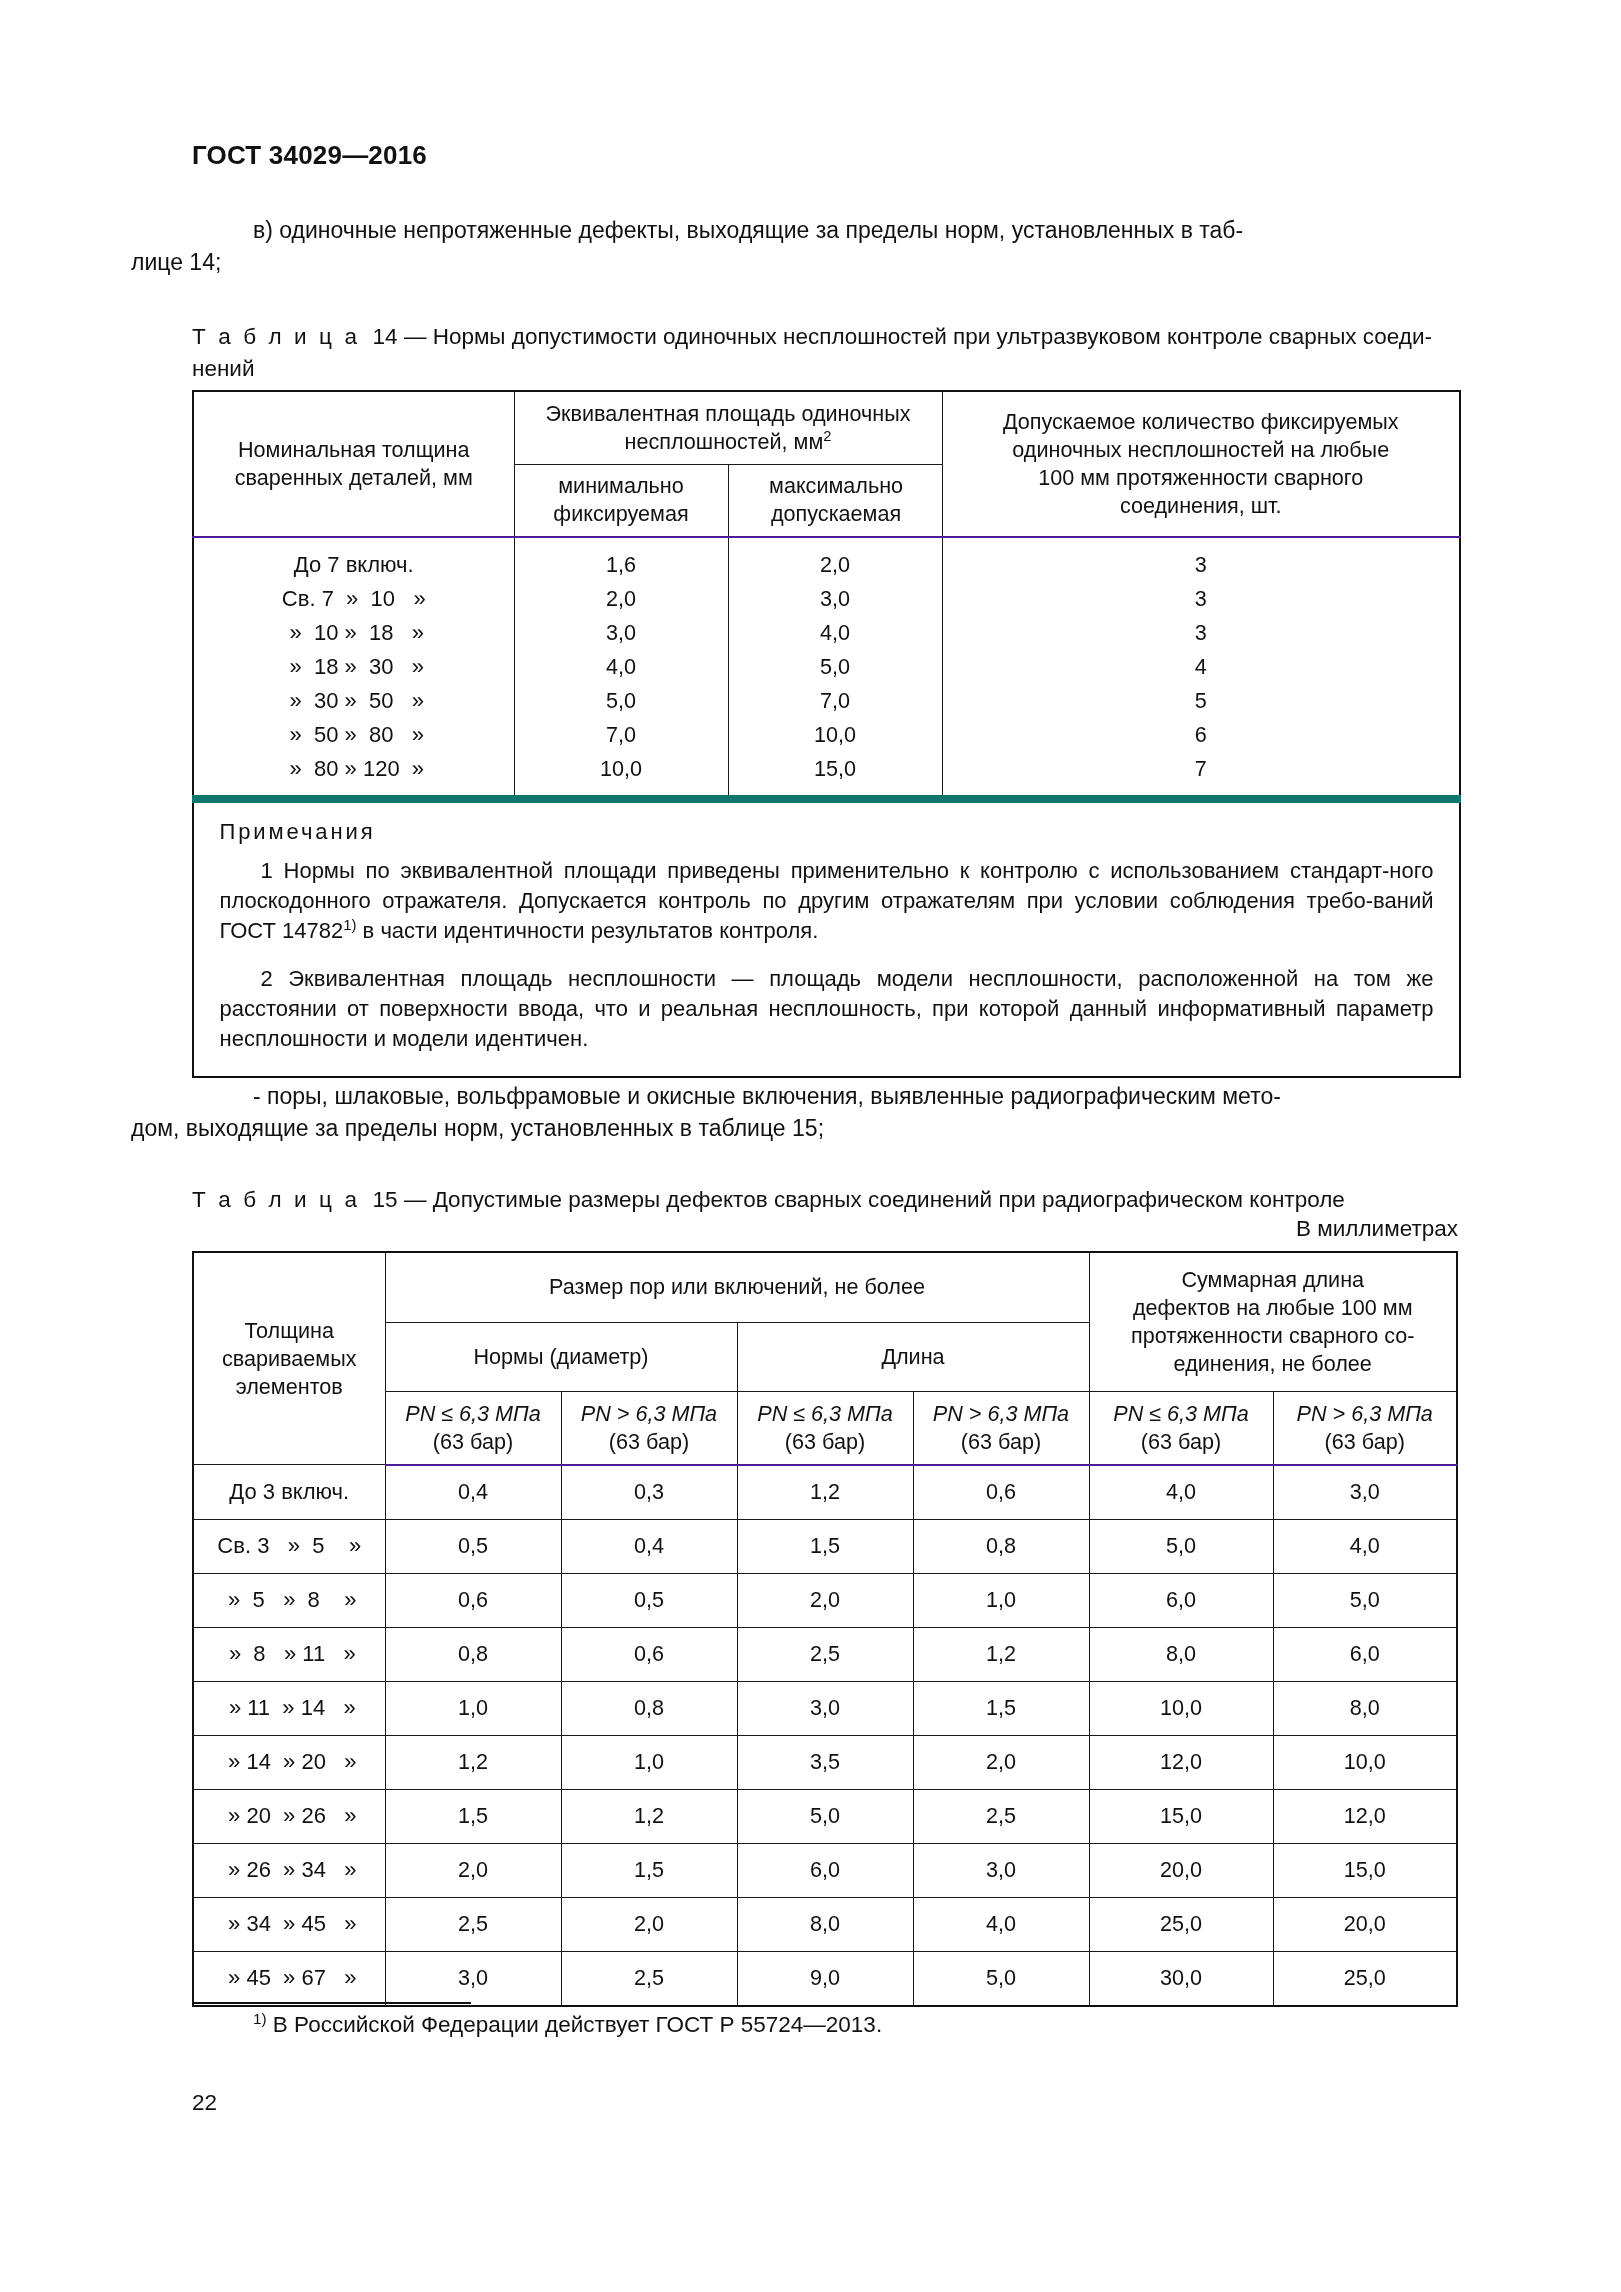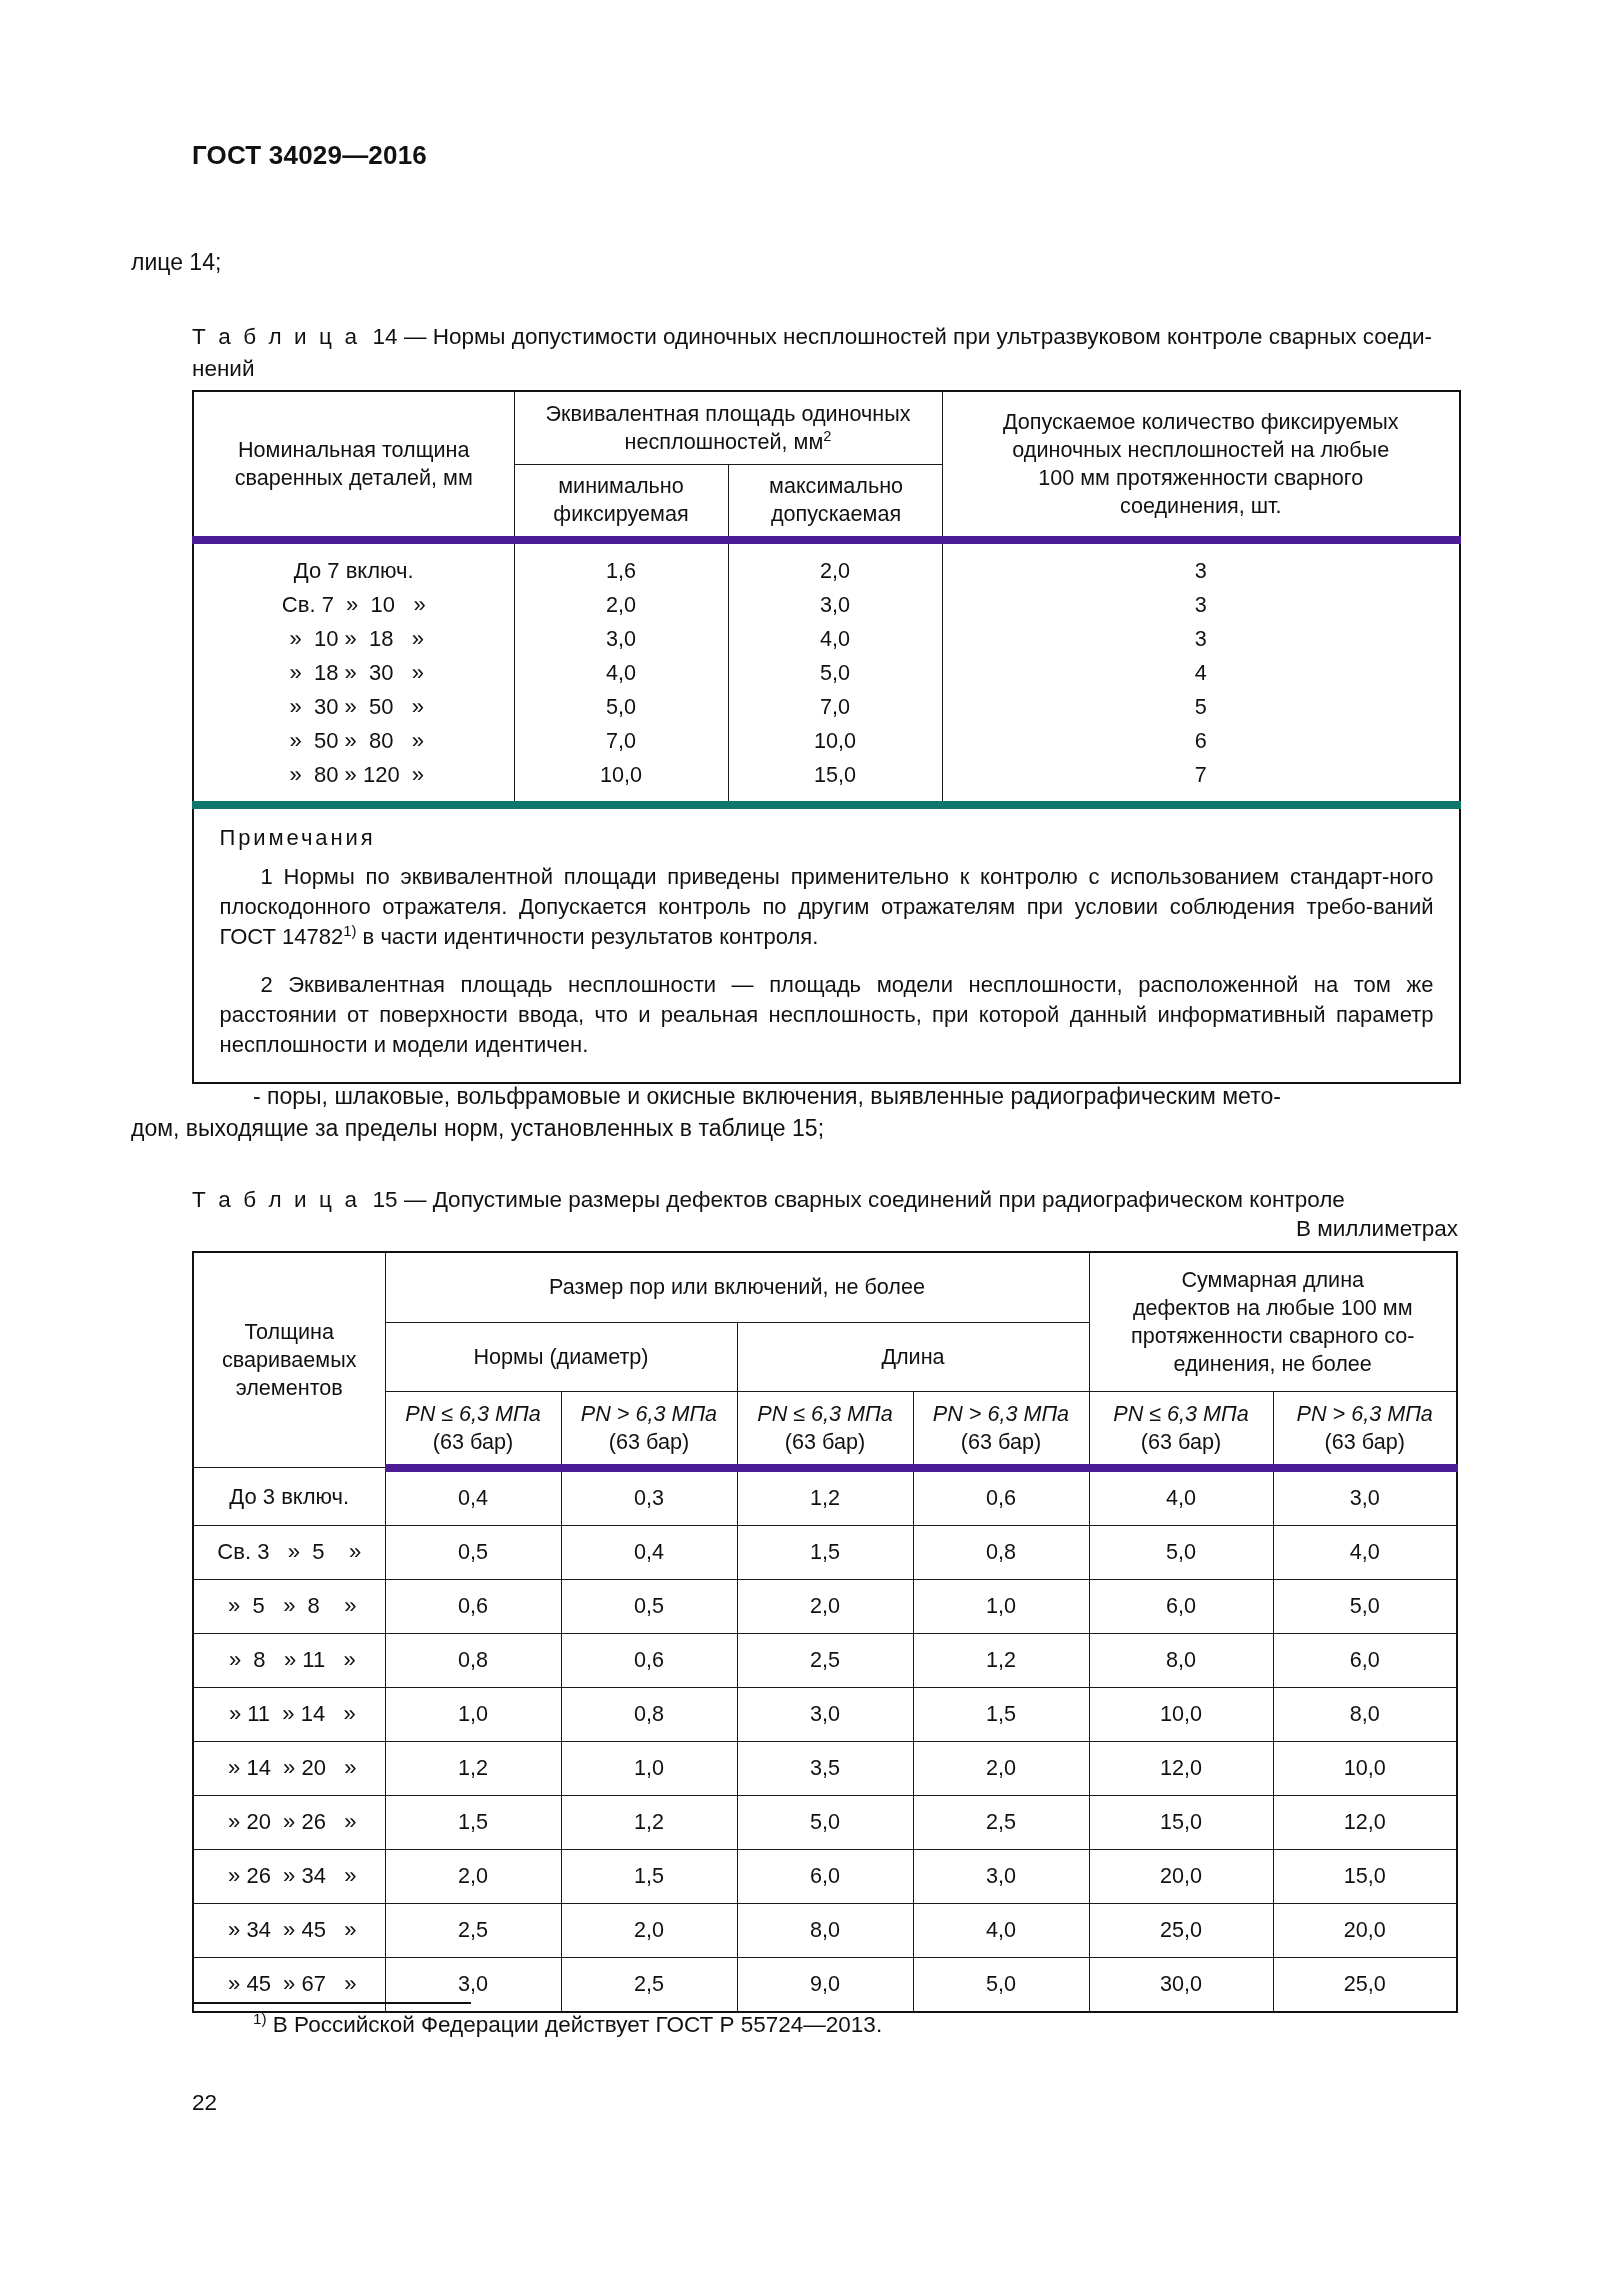--- a/index.html
+++ b/index.html
@@ -79,21 +79,21 @@
   }
   .t-outer {
     border: 2px solid #111111;
     border-collapse: collapse;
   }
   .hd {
     text-align: center;
     padding: 7.8px 9.8px;
   }
   .hd-thick-bottom {
-    border-bottom: 8px solid #4c1d95;
+    border-bottom: 2px solid #4c1d95;
   }
   .num {
     text-align: center;
   }
 
   
   #table14 { margin-top: 0; }
   #table14 .rowcell-label {
     padding-left: 0;
     text-align: center;
@@ -156,21 +156,21 @@
   }
 </style>
 </head>
 <body>
 
 <div class="page">
 
   <div class="doc-header">ГОСТ 34029—2016</div>
 
   <div class="content" style="top:214px; position:absolute;">
-    <p class="para"><span class="ind"></span><br><span style="margin-left:-61px; display:inline-block;">лице 14;</span></p>
+    <p class="para"><span class="ind"></span><span>в) одиночные непротяженные дефекты, выходящие за пределы норм, установленных в таб-</span><br><span style="margin-left:-61px; display:inline-block;">лице 14;</span></p>
   </div>
 
   <div class="content" style="top:321px; position:absolute;">
     <p class="tbl-caption"><span class="spaced">Т а б л и ц а</span>&nbsp; <span>14</span> <span>— Нормы допустимости одиночных несплошностей при ультразвуковом контроле сварных соеди-</span><br><span>нений</span></p>
   </div>
 
   <div class="content" style="top:390px; position:absolute;">
     <table id="table14" class="t-outer">
       <colgroup>
         <col style="width:321px">

